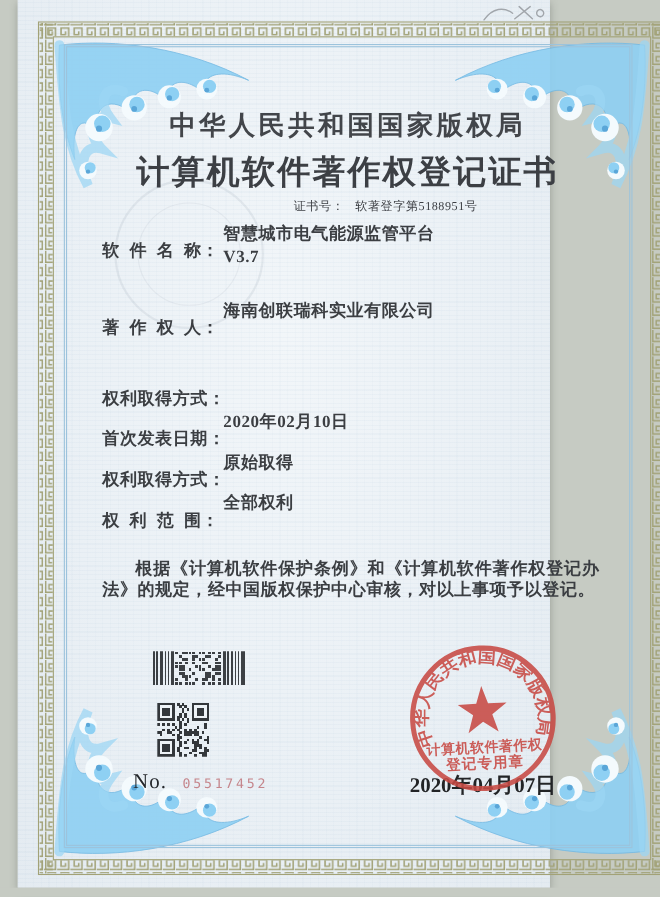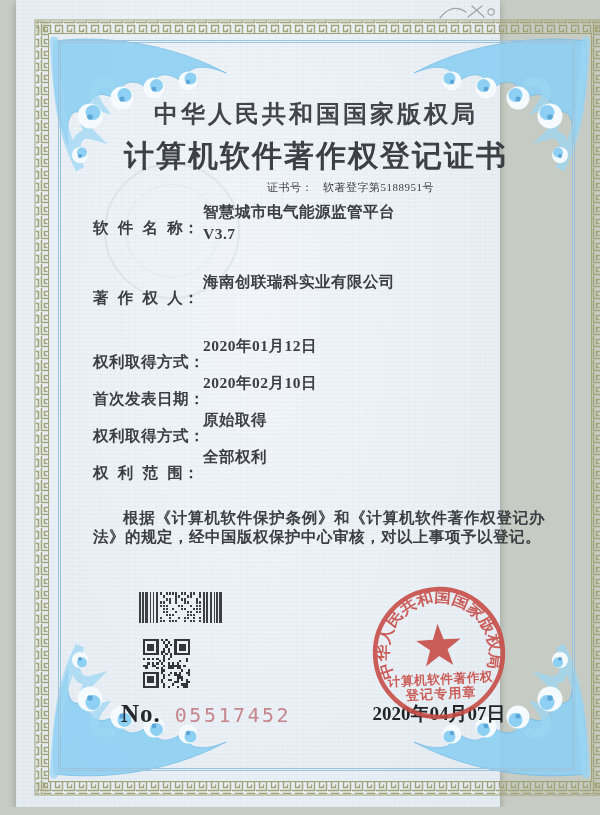--- a/index.html
+++ b/index.html
@@ -47,24 +47,24 @@
   .f-value{position:absolute;left:110px;top:0;letter-spacing:0.5px;}
   .f-value .l2{display:block;margin-top:2px;}
   .statement{
     position:absolute;left:77px;top:508px;width:452px;
     font-size:15.5px;font-weight:bold;color:#3b3e42;
     line-height:19px;text-indent:30px;letter-spacing:0.5px;text-align:justify;
   }
   .barcode{position:absolute;left:123px;top:592px;width:84px;height:31px;}
   .qrcode{position:absolute;left:127px;top:639px;width:47px;height:49px;}
   .serial-row{position:absolute;left:105px;top:700px;display:flex;align-items:baseline;}
-  .serial-label{font-size:25px;color:#25282c;font-weight:bold;letter-spacing:1px;text-align:right;}
+  .serial-label{font-size:19px;color:#25282c;font-weight:normal;letter-spacing:1px;text-align:right;}
   .serial-number{
     font-family:"DejaVu Sans Mono","Liberation Mono",monospace;
-    font-size:20px;color:#c5868c;letter-spacing:2.5px;margin-left:14px;
+    font-size:12px;color:#c5868c;letter-spacing:2.5px;margin-left:14px;
   }
   .seal-date{
     position:absolute;left:350px;top:701px;width:146px;text-align:center;
     font-size:19px;font-weight:bold;color:#222426;
   }
   .seal{
     position:absolute;left:352px;top:582px;width:142px;height:142px;
     opacity:0.88;transform:rotate(-3deg);
   }
   .pencil-mark{position:absolute;left:420px;top:2px;width:70px;height:22px;opacity:0.75;}
@@ -140,21 +140,20 @@
       <span>智慧城市电气能源监管平台</span>
       <span class="l2">V3.7</span>
     </span>
   </div>
   <div class="field-row" style="top:272px">
     <span class="f-label">著  作  权  人：</span>
     <span class="f-value">海南创联瑞科实业有限公司</span>
   </div>
   <div class="field-row" style="top:336px">
     <span class="f-label">权利取得方式：</span>
-    <span class="f-value">2020年01月12日</span>
   </div>
   <div class="field-row" style="top:373px">
     <span class="f-label">首次发表日期：</span>
     <span class="f-value">2020年02月10日</span>
   </div>
   <div class="field-row" style="top:447px">
     <span class="f-label">权  利  范  围：</span>
     <span class="f-value">全部权利</span>
   </div>
   <div class="field-row" style="top:410px">

